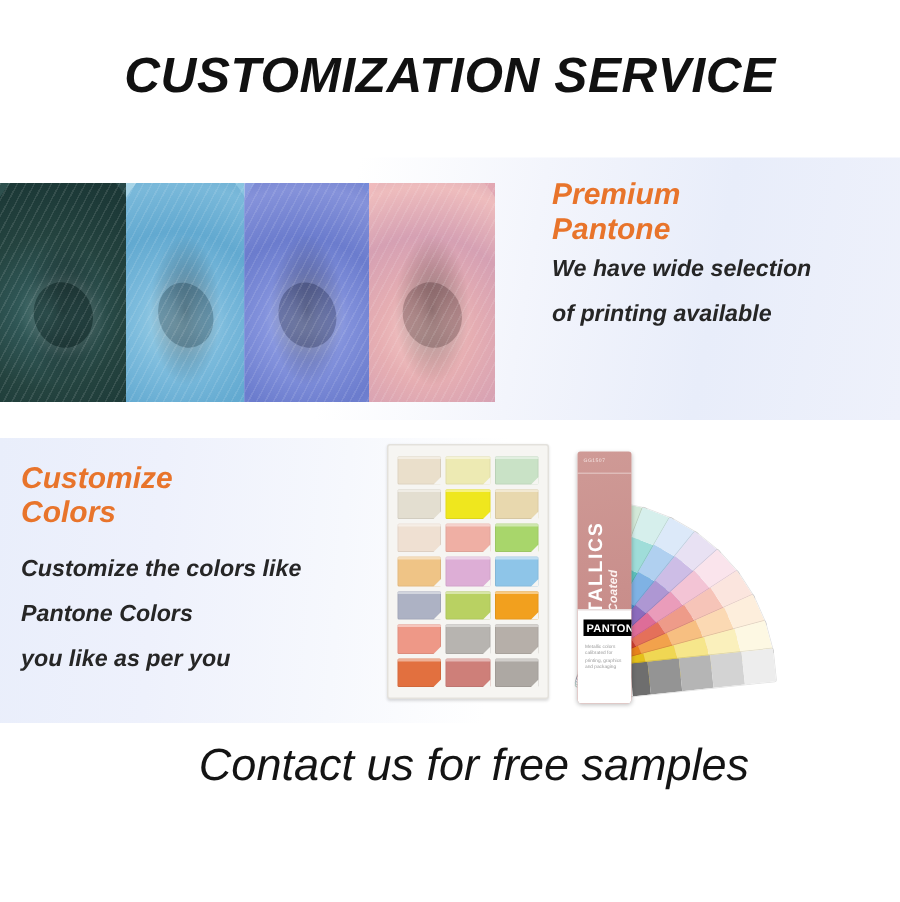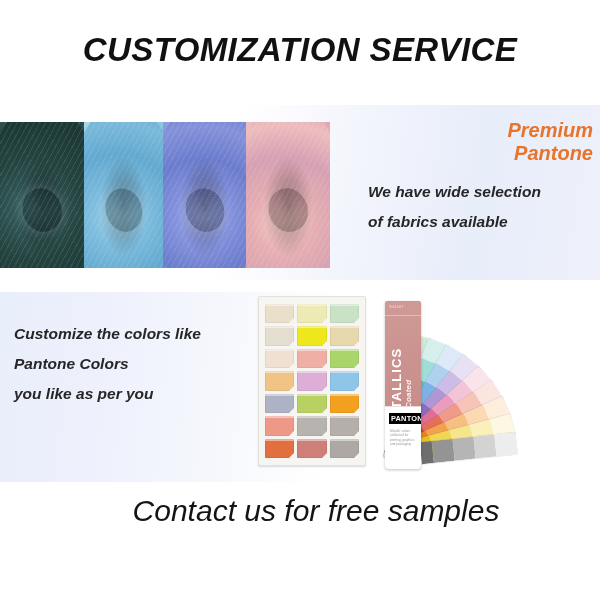--- a/index.html
+++ b/index.html
@@ -53,27 +53,27 @@
   .fab .swirl2{
     position:absolute;left:50%;top:60%;width:46%;height:30%;
     transform:translate(-50%,-50%) rotate(-18deg);
     border-radius:50%;
     box-shadow:0 0 14px 6px rgba(0,0,0,.22) inset, 0 0 10px 2px rgba(255,255,255,.18);
   }
 
   .txt1{position:absolute;left:368px;top:14px;width:225px;}
   .hl{
     color:#E8742B;font-weight:bold;font-style:italic;font-size:20px;
-    line-height:23px;margin:0;text-align:right;
+    line-height:23px;margin:0;
   }
   .body-line{
     color:#262626;font-style:italic;font-size:15.5px;font-weight:600;
     line-height:30px;margin:0;white-space:nowrap;
   }
-  .txt1 .body-wrap{margin-top:12px;}
+  .txt1 .body-wrap{margin-top:0;}
 
   
   .sec2{
     position:absolute;left:0;top:292px;width:600px;height:190px;
     background:linear-gradient(95deg,#e9eefb 0%,#eef1fc 18%,#f6f8fd 38%,#ffffff 55%,#ffffff 100%);
   }
   .txt2{position:absolute;left:14px;top:16px;width:250px;}
   .txt2 .body-wrap{margin-top:11px;}
 
   
@@ -191,28 +191,30 @@
         <div class="swirl2"></div>
         <div class="sheen"></div>
       </div>
     </div>
 
     <div class="txt1">
       <p class="hl">Premium</p>
       <p class="hl">Pantone</p>
       <div class="body-wrap">
         <p class="body-line">We have wide selection</p>
-        <p class="body-line">of fabrics available</p>
+        <p class="body-line">of printing available</p>
       </div>
     </div>
   </div>
 
   <div class="sec2">
 
     <div class="txt2">
+      <p class="hl">Customize</p>
+      <p class="hl">Colors</p>
       <div class="body-wrap">
         <p class="body-line">Customize the colors like</p>
         <p class="body-line">Pantone Colors</p>
         <p class="body-line">you like as per you</p>
       </div>
     </div>
 
     <div class="swatch-card" id="swatch-card">
         <div class="chip" style="background: rgb(234, 223, 203);"></div>
         <div class="chip" style="background: rgb(237, 234, 179);"></div>

